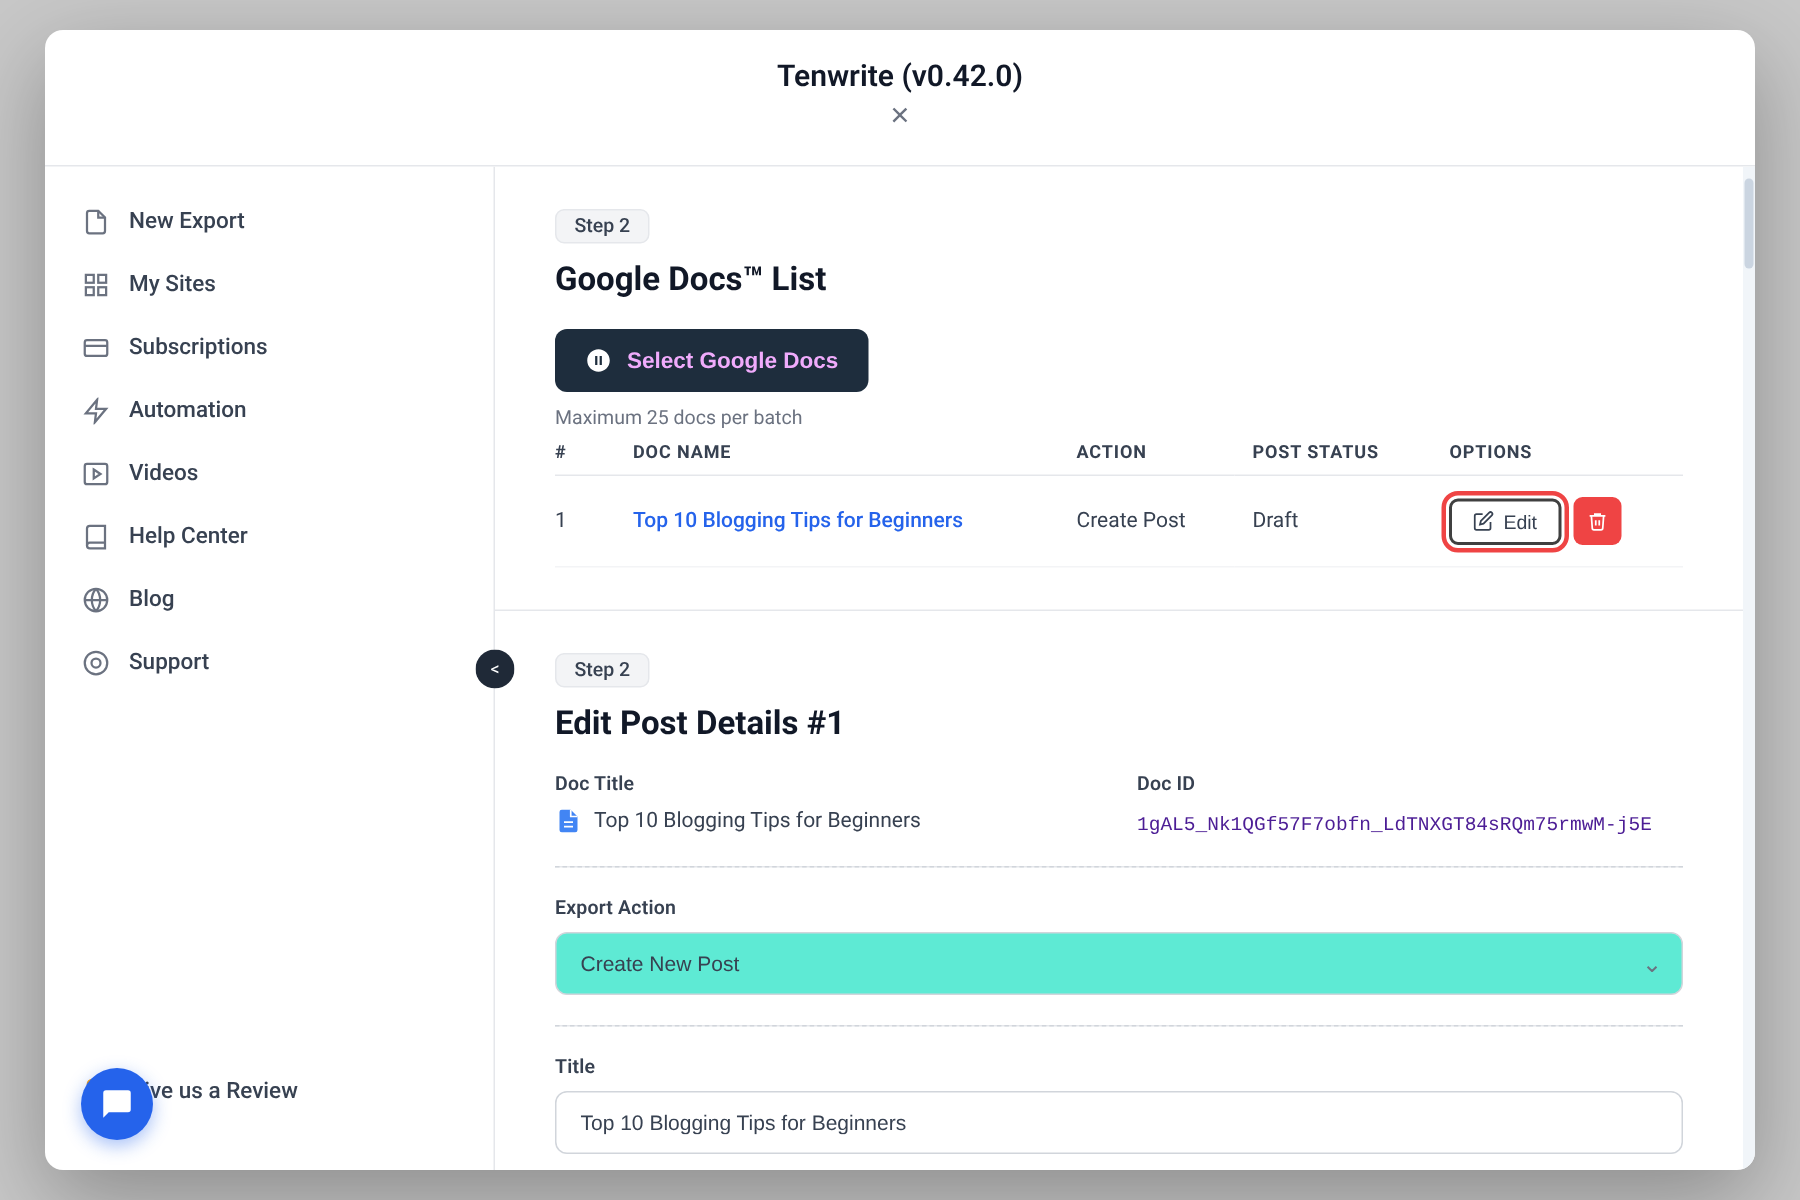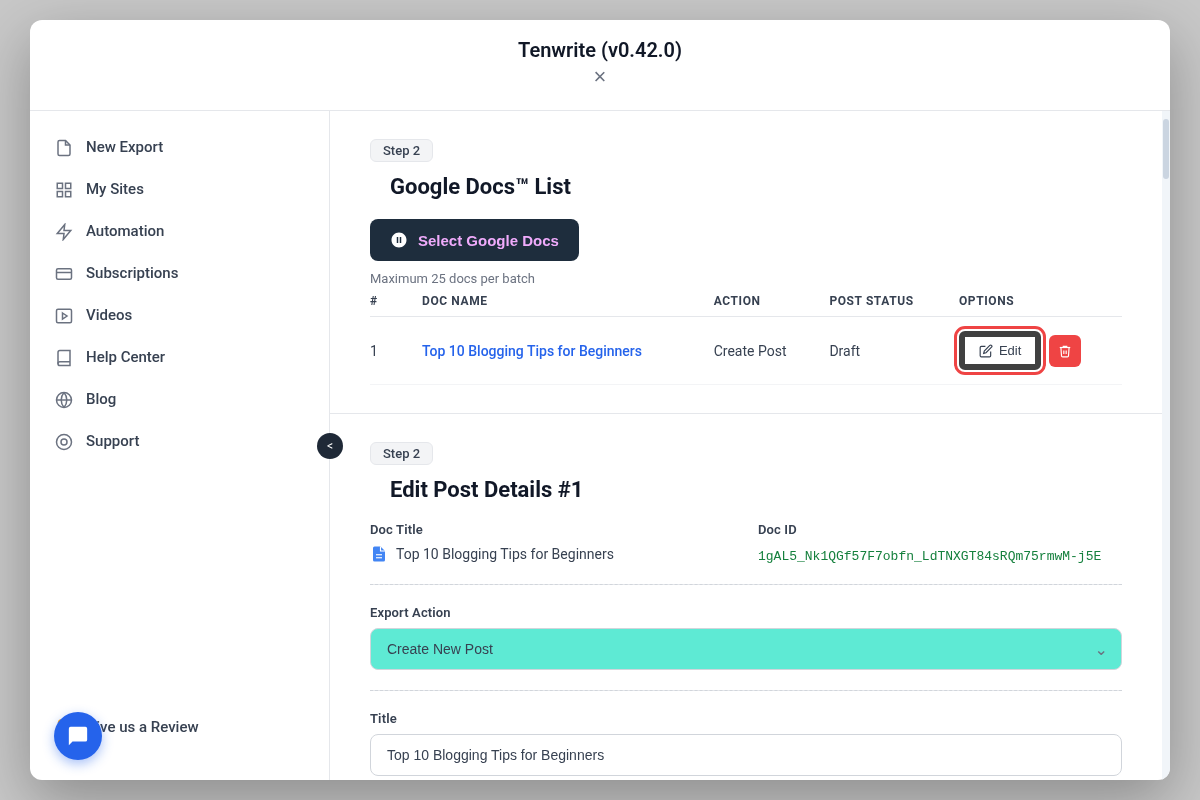--- a/index.html
+++ b/index.html
@@ -177,21 +177,20 @@
       padding: 3px 12px;
       border-radius: 6px;
       margin-bottom: 12px;
       text-align: right;
     }
     .step-title {
       font-size: 22px;
       font-weight: 700;
       color: #111827;
       margin-bottom: 20px;
-      margin-left: 20px;
     }
     .select-docs-btn {
       display: flex;
       align-items: center;
       gap: 10px;
       background: #1e2d3d;
       color: #f0abfc;
       border: none;
       border-radius: 8px;
       padding: 12px 20px;
@@ -235,21 +234,21 @@
     .options-cell {
       display: flex;
       align-items: center;
       gap: 8px;
     }
     .edit-btn {
       display: flex;
       align-items: center;
       gap: 6px;
       background: white;
-      border: 6px solid #404040;
+      border: 2px solid #404040;
       color: #374151;
       padding: 6px 14px;
       border-radius: 6px;
       font-size: 13px;
       font-weight: 500;
       cursor: pointer;
       outline: 3px solid #ef4444;
       outline-offset: 2px;
     }
     .delete-btn {
@@ -292,21 +291,21 @@
       height: 18px;
       color: #4285f4;
       flex-shrink: 0;
     }
     .doc-title-text {
       font-size: 14px;
       color: #374151;
     }
     .doc-id-text {
       font-size: 13px;
-      color: #15803d;
+      color: #4c1d95;
       font-family: 'Courier New', monospace;
       word-break: break-all;
     }
     .divider {
       height: 1px;
       background: #e5e7eb;
       margin: 20px 0;
       border: none;
       border-top: 1px dashed #d1d5db;
     }
@@ -381,34 +380,34 @@
               <rect x="3" y="14" width="7" height="7"></rect>
                 <rect x="14" y="14" width="7" height="7"></rect>
             </svg>
           </span>
           <span>My Sites</span>
         </div>
 
         <div class="sidebar-item">
           <span class="icon">
             <svg width="18" height="18" viewBox="0 0 24 24" fill="none" stroke="currentColor" stroke-width="2">
-              <polygon points="13 2 3 14 12 14 11 22 21 10 12 10 13 2"></polygon>
-            </svg>
-          </span>
-          <span>Automation</span>
-        </div>
-
-        <div class="sidebar-item">
-          <span class="icon">
-            <svg width="18" height="18" viewBox="0 0 24 24" fill="none" stroke="currentColor" stroke-width="2">
               <rect x="2" y="5" width="20" height="14" rx="2"></rect>
               <line x1="2" y1="10" x2="22" y2="10"></line>
             </svg>
           </span>
           <span>Subscriptions</span>
+        </div>
+
+        <div class="sidebar-item">
+          <span class="icon">
+            <svg width="18" height="18" viewBox="0 0 24 24" fill="none" stroke="currentColor" stroke-width="2">
+              <polygon points="13 2 3 14 12 14 11 22 21 10 12 10 13 2"></polygon>
+            </svg>
+          </span>
+          <span>Automation</span>
         </div>
 
         <div class="sidebar-item">
           <span class="icon">
             <svg width="18" height="18" viewBox="0 0 24 24" fill="none" stroke="currentColor" stroke-width="2">
               <rect x="2" y="3" width="20" height="18" rx="2"></rect>
               <polygon points="10 8 16 12 10 16 10 8"></polygon>
             </svg>
           </span>
           <span>Videos</span>

